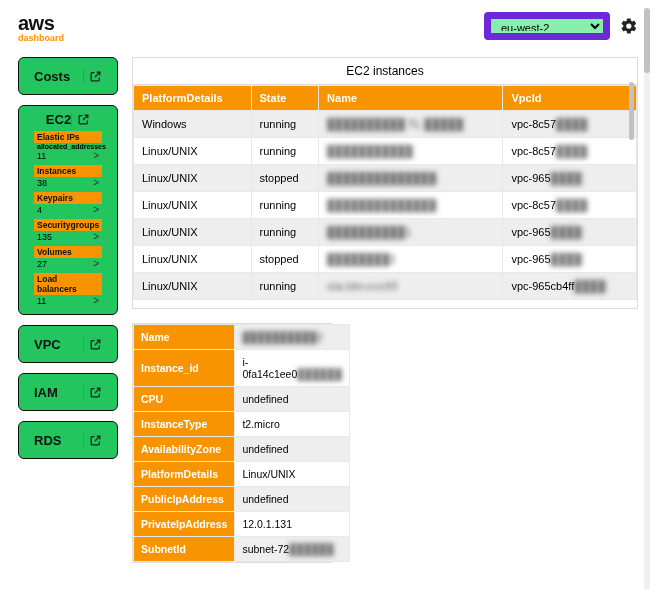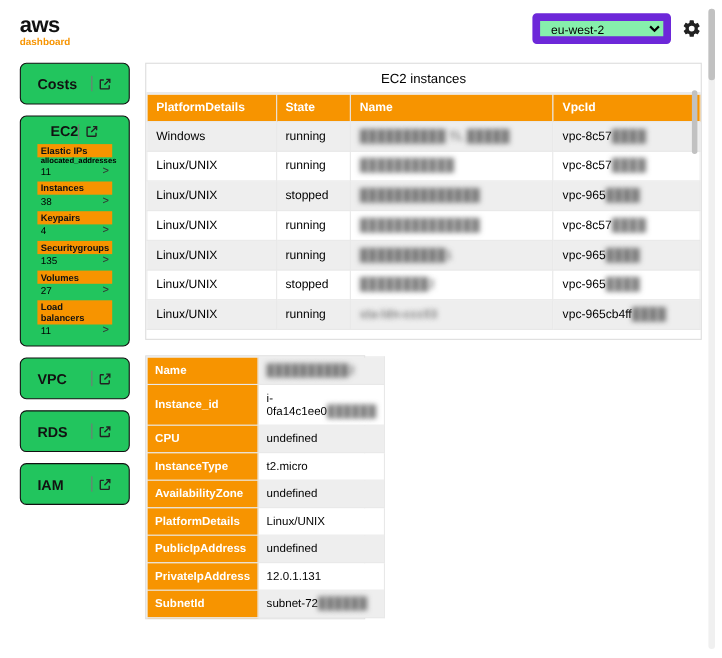--- a/index.html
+++ b/index.html
@@ -140,30 +140,30 @@
     <div class="panel simple">
       <span class="panel-title">VPC</span>
       <span class="ext">
           <span class="divider"></span>
           <svg viewBox="0 0 24 24" fill="none" stroke="#222" stroke-width="2.3">
             <path d="M14 4h6v6M20 4l-9 9M19 14v5a1 1 0 0 1-1 1H5a1 1 0 0 1-1-1V6a1 1 0 0 1 1-1h5"></path>
           </svg>
         </span>
     </div>
     <div class="panel simple">
+      <span class="panel-title">IAM</span>
+      <span class="ext">
+          <span class="divider"></span>
+          <svg viewBox="0 0 24 24" fill="none" stroke="#222" stroke-width="2.3">
+            <path d="M14 4h6v6M20 4l-9 9M19 14v5a1 1 0 0 1-1 1H5a1 1 0 0 1-1-1V6a1 1 0 0 1 1-1h5"></path>
+          </svg>
+        </span>
+    </div>
+    <div class="panel simple">
       <span class="panel-title">RDS</span>
-      <span class="ext">
-          <span class="divider"></span>
-          <svg viewBox="0 0 24 24" fill="none" stroke="#222" stroke-width="2.3">
-            <path d="M14 4h6v6M20 4l-9 9M19 14v5a1 1 0 0 1-1 1H5a1 1 0 0 1-1-1V6a1 1 0 0 1 1-1h5"></path>
-          </svg>
-        </span>
-    </div>
-    <div class="panel simple">
-      <span class="panel-title">IAM</span>
       <span class="ext">
           <span class="divider"></span>
           <svg viewBox="0 0 24 24" fill="none" stroke="#222" stroke-width="2.3">
             <path d="M14 4h6v6M20 4l-9 9M19 14v5a1 1 0 0 1-1 1H5a1 1 0 0 1-1-1V6a1 1 0 0 1 1-1h5"></path>
           </svg>
         </span>
     </div>
   </div>
 
   <div class="content">

